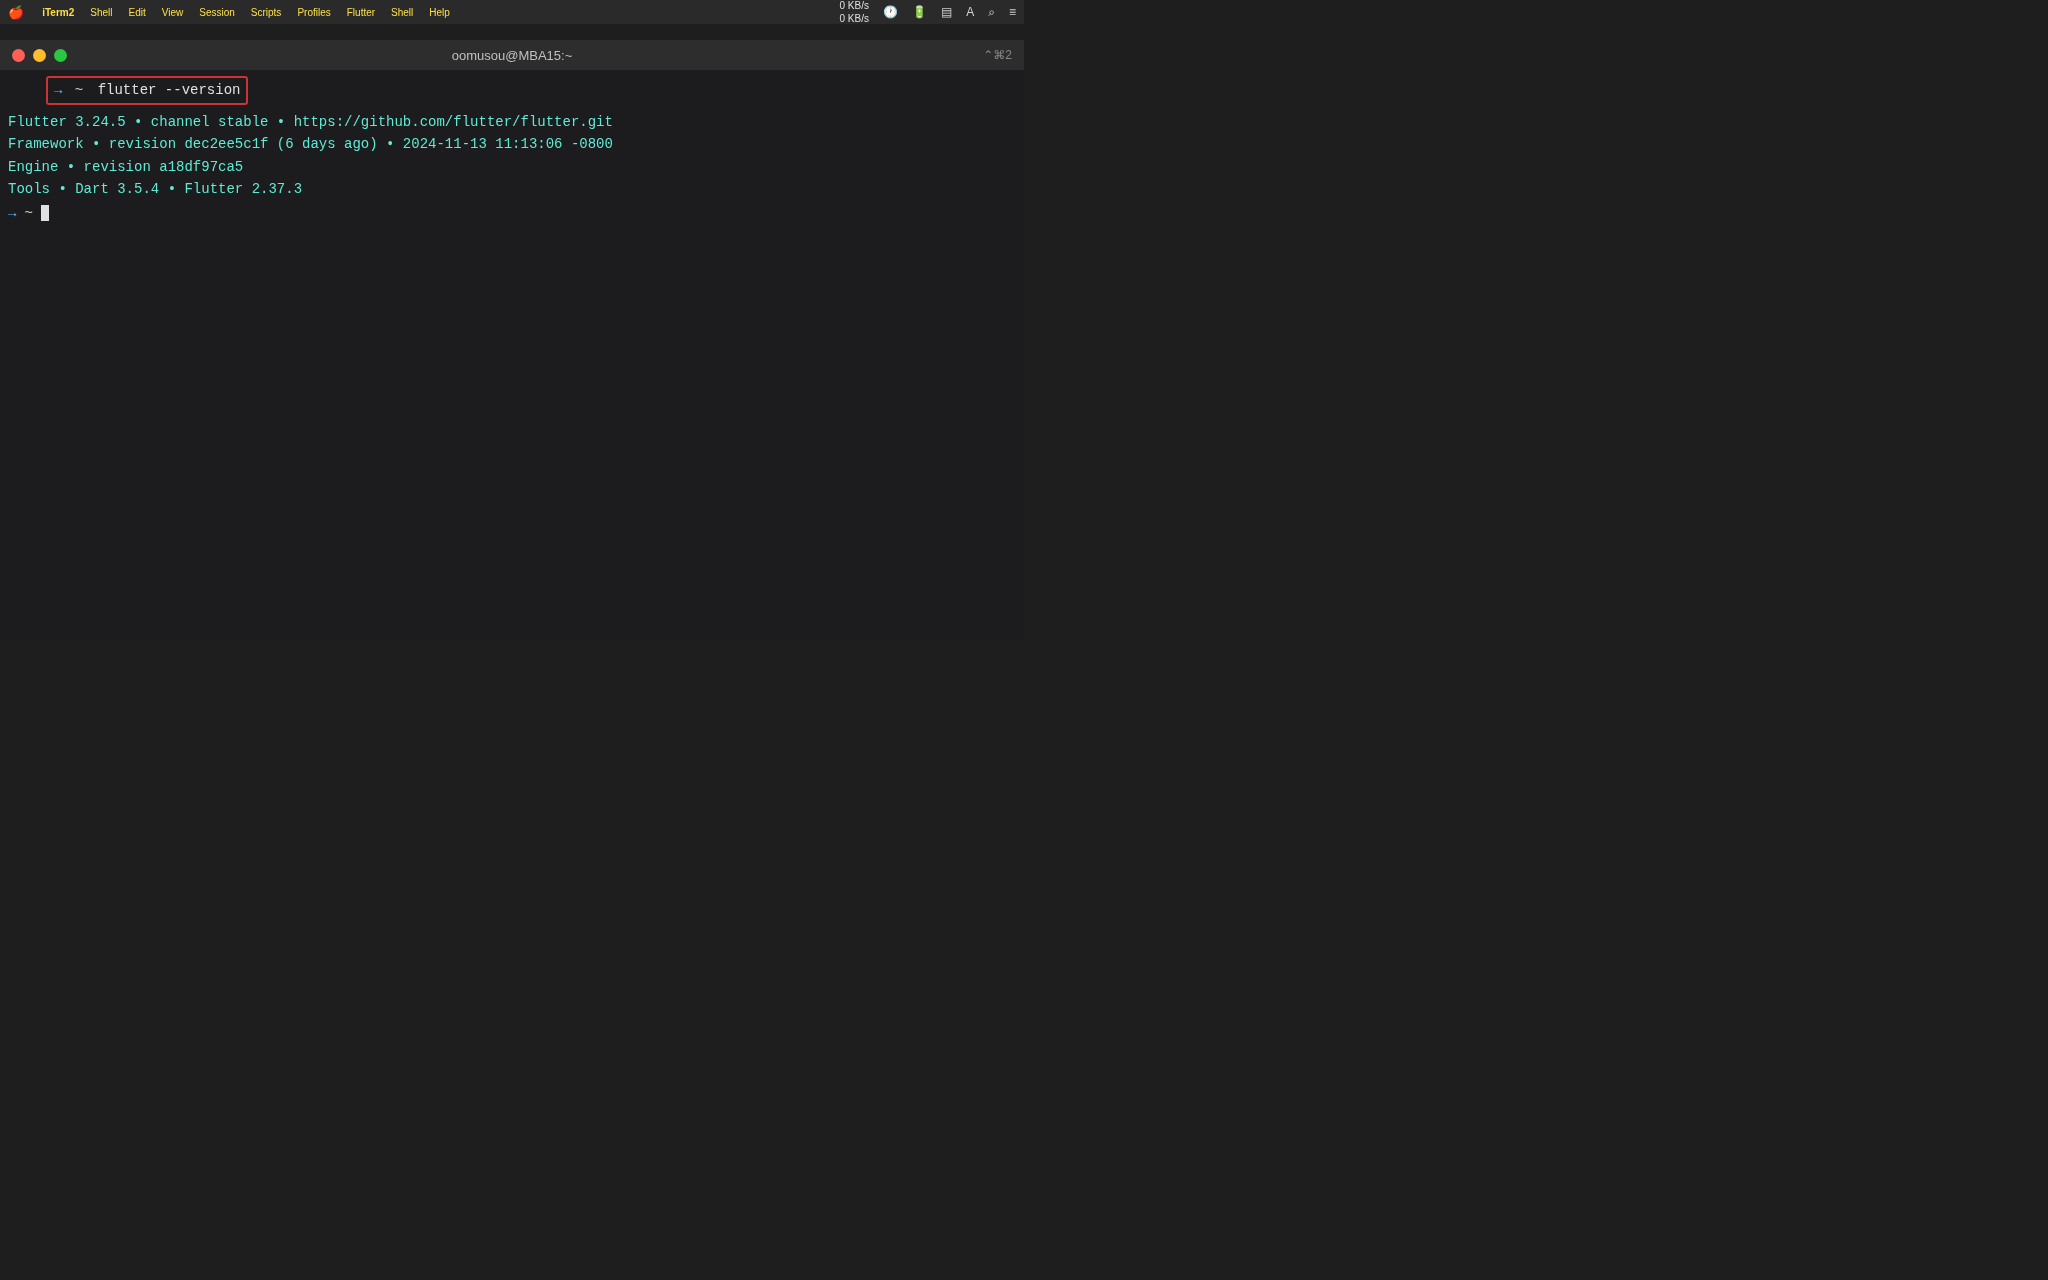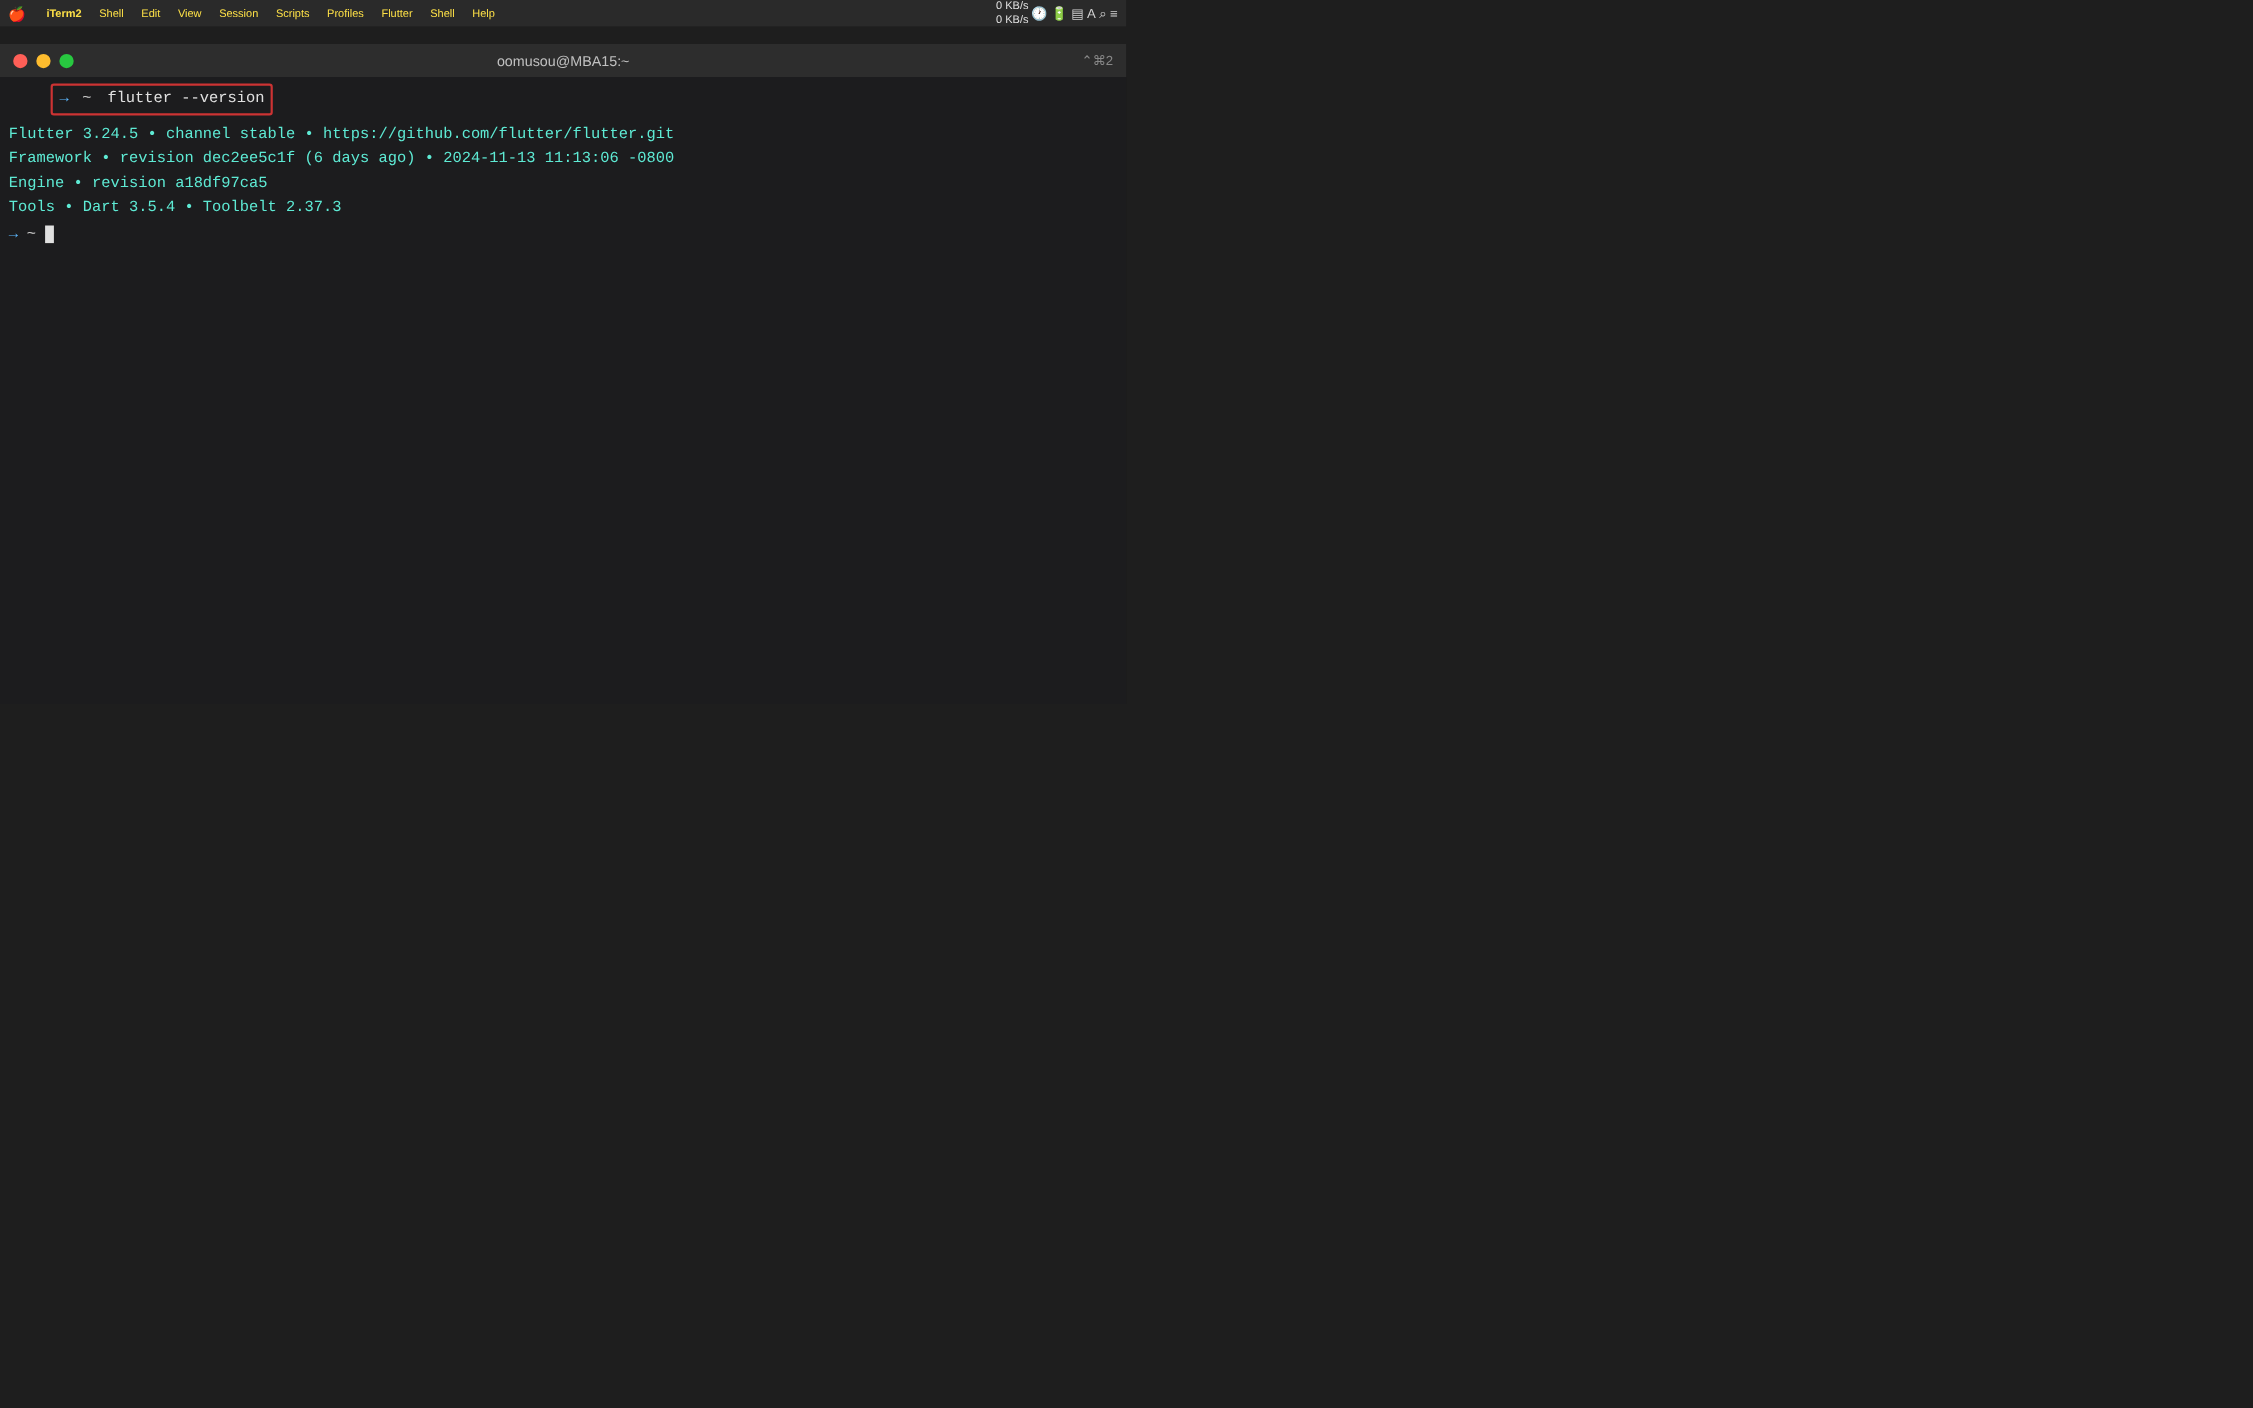--- a/index.html
+++ b/index.html
@@ -44,21 +44,21 @@
 
     .menu-item.app-name {
       font-weight: 600;
     }
 
     .menubar-right {
       position: absolute;
       right: 8px;
       display: flex;
       align-items: center;
-      gap: 3px;
+      gap: 14px;
       height: 100%;
     }
 
     .network-stats {
       font-size: 10px;
       color: #e0e0e0;
       text-align: right;
       line-height: 1.3;
     }
 
@@ -223,21 +223,21 @@
       <div class="command-block">
         <span class="prompt-arrow">→</span>
         <span class="tilde">~</span>
         <span class="command-text">flutter --version</span>
       </div>
     </div>
 
     <div class="output-line">Flutter 3.24.5 • channel stable • https://github.com/flutter/flutter.git</div>
     <div class="output-line">Framework • revision dec2ee5c1f (6 days ago) • 2024-11-13 11:13:06 -0800</div>
     <div class="output-line">Engine • revision a18df97ca5</div>
-    <div class="output-line">Tools • Dart 3.5.4 • Toolbelt 2.37.3</div>
+    <div class="output-line">Tools • Dart 3.5.4 • Flutter 2.37.3</div>
 
     <div class="prompt-line" style="margin-top: 4px;">
       <span class="prompt-arrow">→</span>
       <span class="tilde" style="margin-left: 4px;">~</span>
       <span class="cursor"></span>
     </div>
   </div>
 </div>
 
 </body></html>

